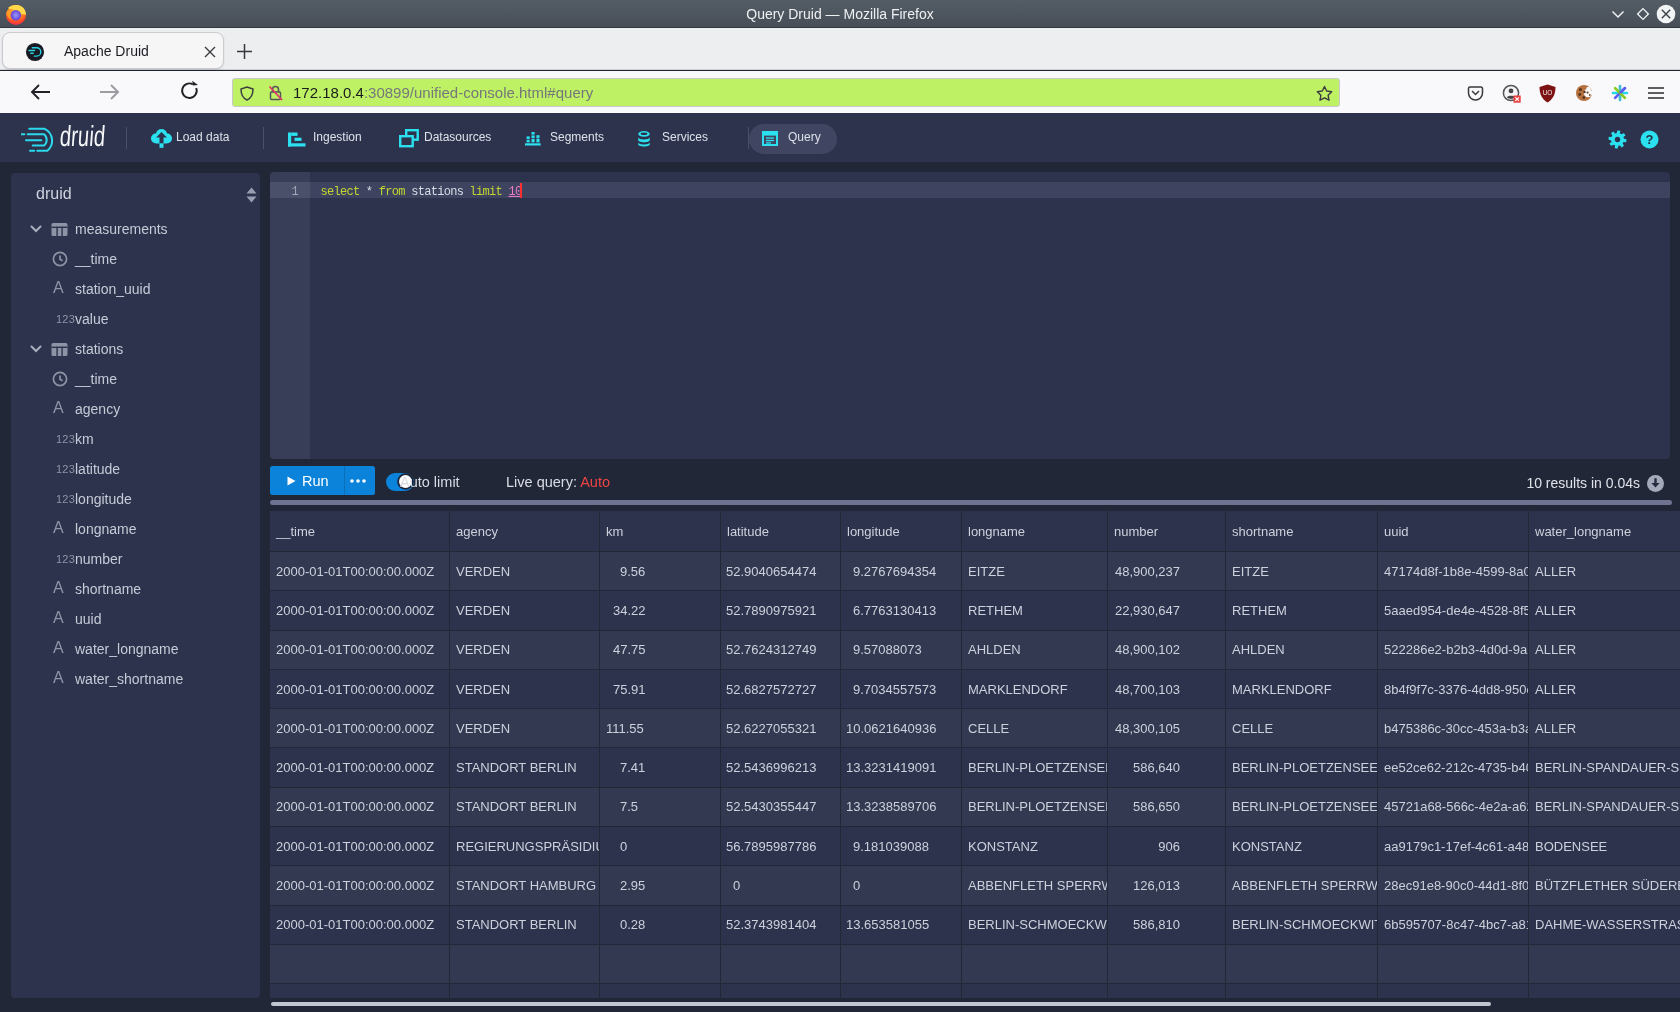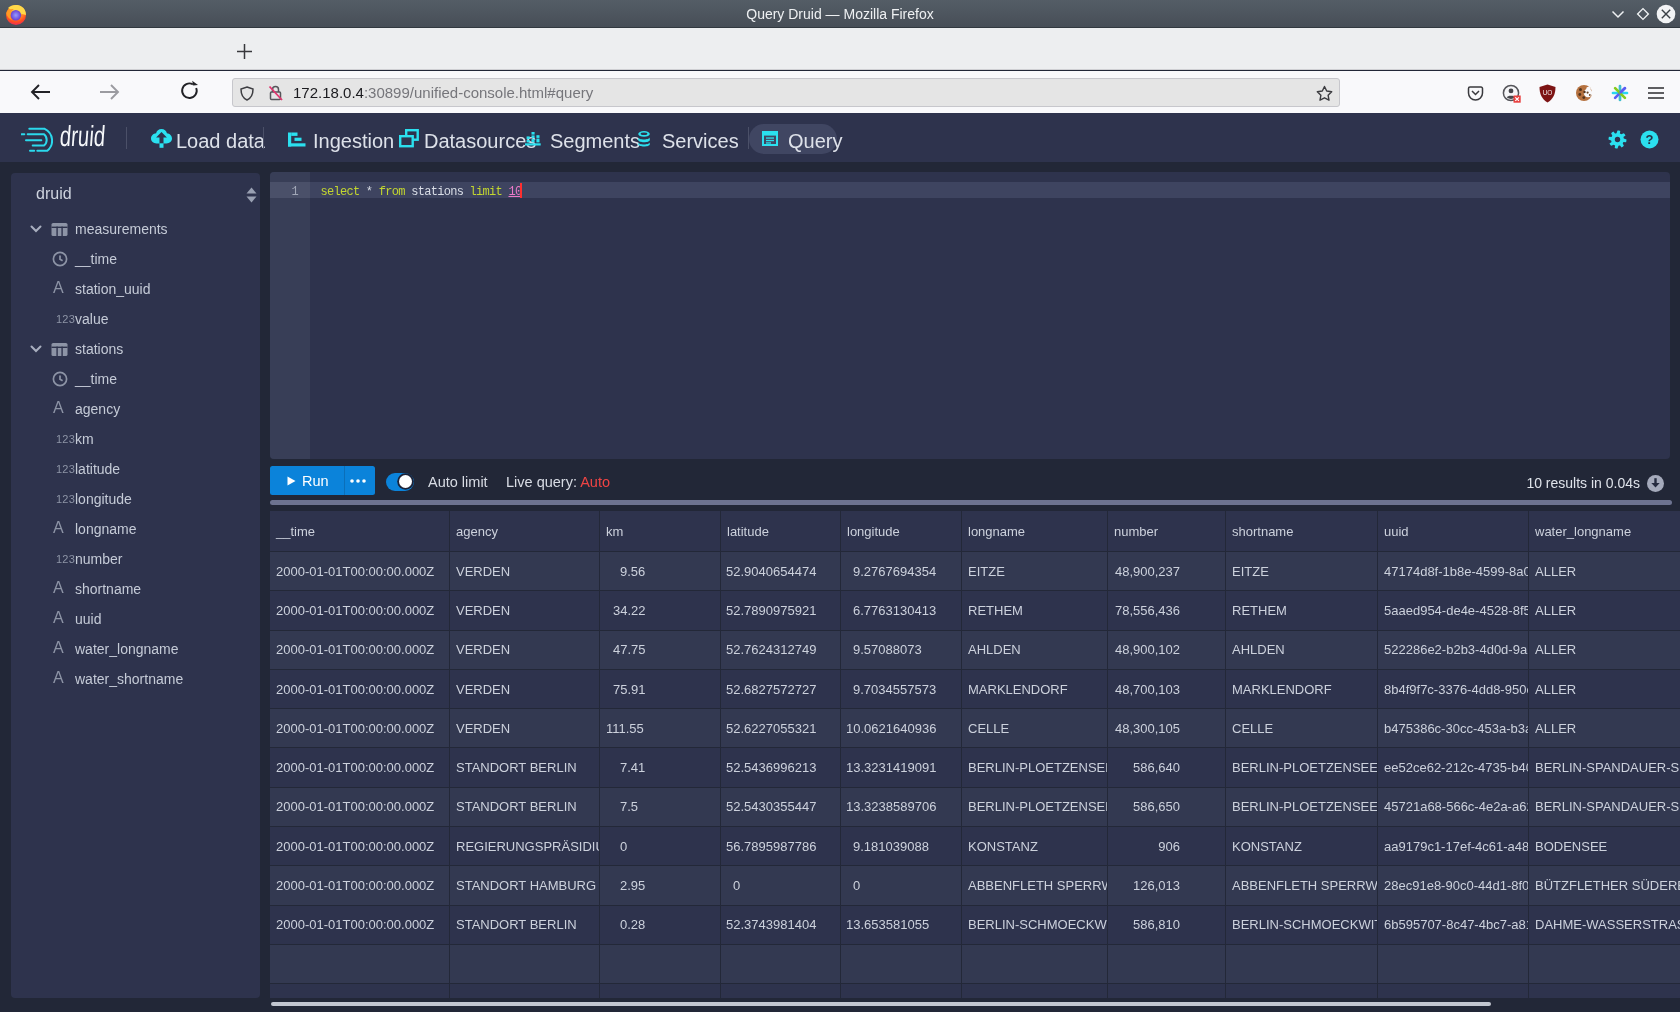--- a/index.html
+++ b/index.html
@@ -9,28 +9,28 @@
 
 
 #titlebar { position:absolute; left:0; top:0; width:1680px; height:28px;
   background:linear-gradient(#545d66,#474e57); border-bottom:1px solid #31383f; }
 #title { position:absolute; left:0; right:0; top:6px; text-align:center; font-size:14px; color:#eef0f2; }
 #tabstrip { position:absolute; left:0; top:28px; width:1680px; height:42px; background:#edeef0; border-bottom:1px solid #cfcfd3;}
 #tab { position:absolute; left:2px; top:4px; width:222px; height:37px; background:#f6f6f7;
   border:1px solid #cbcbcf; border-radius:8px; box-shadow:0 1px 2px rgba(0,0,0,.12); }
 #tabtitle { position:absolute; left:61px; top:10px; font-size:14px; color:#1c1b22; }
 #toolbar { position:absolute; left:0; top:71px; width:1680px; height:42px; background:#f9f9fb; }
-#urlbox { position:absolute; left:232px; top:7px; width:1108px; height:29px; background:#e5e5e5;
+#urlbox { position:absolute; left:232px; top:7px; width:1108px; height:29px; background:#bef264;
   border:1px solid #c7c7cc; border-radius:3px; }
 #urltext { position:absolute; left:60px; top:5px; font-size:15px; color:#76767b; white-space:pre; }
 #urltext b { color:#1b1b1f; font-weight:400; }
 
 
 #appheader { position:absolute; left:0; top:113px; width:1680px; height:49px; background:#2e334d; }
-.navtext { position:absolute; top:17px; font-size:20px; color:#dde1e9; }
+.navtext { position:absolute; top:17px; font-size:12px; color:#dde1e9; }
 .navdiv { position:absolute; top:14px; width:1px; height:22px; background:#4b5068; }
 #querypill { position:absolute; left:749px; top:11px; width:88px; height:30px; background:#404662; border-radius:15px; }
 #wordmark { position:absolute; left:60px; top:7px; font-size:29px; color:#f5f7f9; transform:scaleX(0.70) skewX(-6deg); transform-origin:0 50%; }
 
 
 #sidebar { position:absolute; left:11px; top:173px; width:249px; height:825px; background:#2e334d; border-radius:4px; }
 #schema { position:absolute; left:25px; top:12px; font-size:16px; color:#ced3de; }
 .trow { position:absolute; left:0; width:249px; height:30px; }
 .tchev { position:absolute; left:19px; top:11px; }
 .ticon { position:absolute; left:40px; top:7px; }
@@ -100,20 +100,34 @@
   <svg class="abs" style="left:1636px;top:7px" width="14" height="14" viewBox="0 0 14 14">
     <rect x="3.2" y="3.2" width="7.6" height="7.6" transform="rotate(45 7 7)" stroke="#eef0f2" stroke-width="1.4" fill="none"></rect>
   </svg>
   <svg class="abs" style="left:1656px;top:4px" width="20" height="20" viewBox="0 0 20 20">
     <circle cx="10" cy="10" r="9.3" fill="#f2f3f5"></circle>
     <path d="M5.8 5.8 L14.2 14.2 M14.2 5.8 L5.8 14.2" stroke="#3a4046" stroke-width="1.4"></path>
   </svg>
 </div>
 
 <div id="tabstrip">
+  <div id="tab">
+    <svg class="abs" style="left:22px;top:9px" width="20" height="20" viewBox="0 0 22 22">
+      <circle cx="11" cy="11" r="10" fill="#181b24"></circle>
+      <g stroke="#2cd3e2" stroke-width="1.5" fill="none" stroke-linecap="round">
+        <path d="M8 6.3 H12.8 A 4.6 4.6 0 0 1 12.8 15.5 H10.2"></path>
+        <path d="M4.4 9.4 H10.4"></path>
+        <path d="M6.4 12.4 H9"></path>
+      </g>
+    </svg>
+    <div id="tabtitle">Apache Druid</div>
+    <svg class="abs" style="left:201px;top:13px" width="12" height="12" viewBox="0 0 12 12">
+        <path d="M1 1 L11 11 M11 1 L1 11" stroke="#3c3c40" stroke-width="1.4"></path>
+      </svg>
+  </div>
   <svg class="abs" style="left:236px;top:15px" width="17" height="17" viewBox="0 0 17 17">
       <path d="M8.5 1 V16 M1 8.5 H16" stroke="#38383c" stroke-width="1.5"></path>
     </svg>
 </div>
 
 <div id="toolbar">
   <svg class="abs" style="left:28px;top:11px" width="24" height="20" viewBox="0 0 24 20">
     <path d="M22 10 H4 M11 3 L4 10 L11 17" stroke="#222226" stroke-width="1.9" fill="none"></path>
   </svg>
   <svg class="abs" style="left:98px;top:11px" width="24" height="20" viewBox="0 0 24 20">
@@ -373,21 +387,21 @@
   <div id="runlab">Run</div>
   <svg class="abs" style="left:80px;top:13px" width="18" height="4" viewBox="0 0 18 4">
     <circle cx="2" cy="2" r="1.8" fill="#fff"></circle>
       <circle cx="8" cy="2" r="1.8" fill="#fff"></circle>
       <circle cx="14" cy="2" r="1.8" fill="#fff"></circle>
   </svg>
 </div>
 <div id="toggle">
     <div id="knob"></div>
   </div>
-<div class="rblab" style="left:428px">Auto limit</div>
+<div class="rblab" style="left:400px">Auto limit</div>
 <div class="rblab" style="left:506px">Live query: <span style="color:#ef4444">Auto</span></div>
 <div id="results">10 results in 0.04s</div>
 <svg class="abs" style="left:1647px;top:475px" width="17" height="17" viewBox="0 0 17 17">
   <circle cx="8.5" cy="8.5" r="8.5" fill="#a5aabb"></circle>
   <rect x="7.3" y="3.2" width="2.4" height="5.2" fill="#262b3f"></rect>
   <path d="M4.3 7.9 H12.7 L8.5 12.6 Z" fill="#262b3f"></path>
 </svg>
 <div id="splitter"></div>
 
 <div id="tablewrap">
@@ -429,21 +443,21 @@
           <td>47174d8f-1b8e-4599-8a07</td>
           <td>ALLER</td>
         </tr>
 <tr>
           <td>2000-01-01T00:00:00.000Z</td>
           <td>VERDEN</td>
           <td style="padding-left:13px">34.22</td>
           <td style="padding-left:5px">52.7890975921</td>
           <td style="padding-left:12px">6.7763130413</td>
           <td>RETHEM</td>
-          <td class="num">78,556,436</td>
+          <td class="num">22,930,647</td>
           <td>RETHEM</td>
           <td>5aaed954-de4e-4528-8f52</td>
           <td>ALLER</td>
         </tr>
 <tr>
           <td>2000-01-01T00:00:00.000Z</td>
           <td>VERDEN</td>
           <td style="padding-left:13px">47.75</td>
           <td style="padding-left:5px">52.7624312749</td>
           <td style="padding-left:12px">9.57088073</td>

